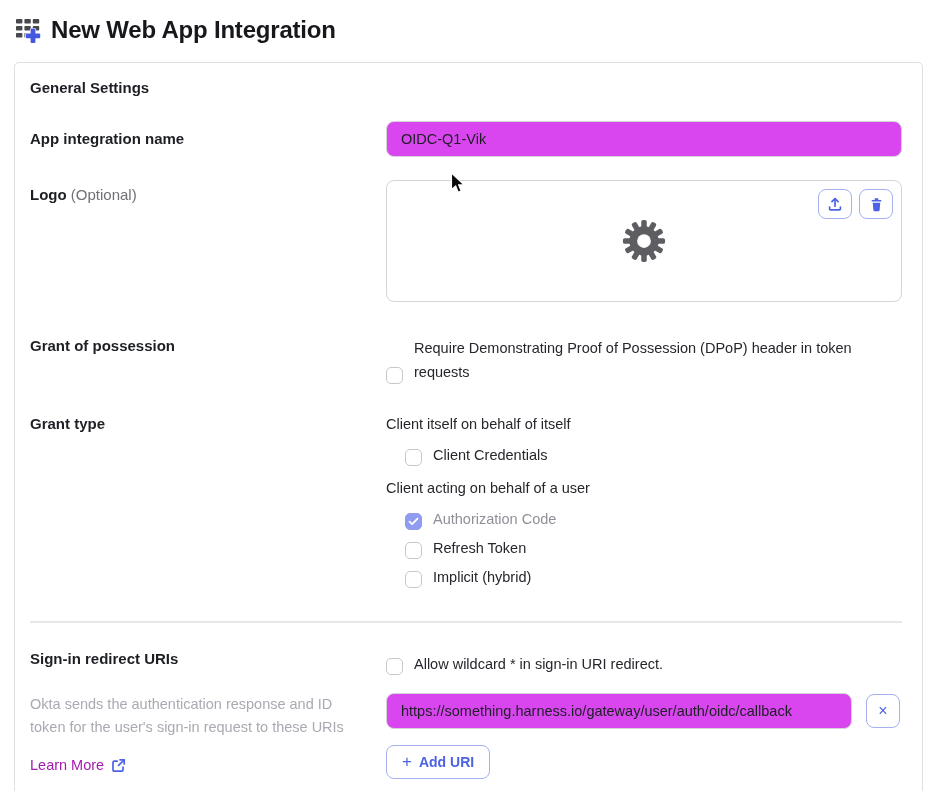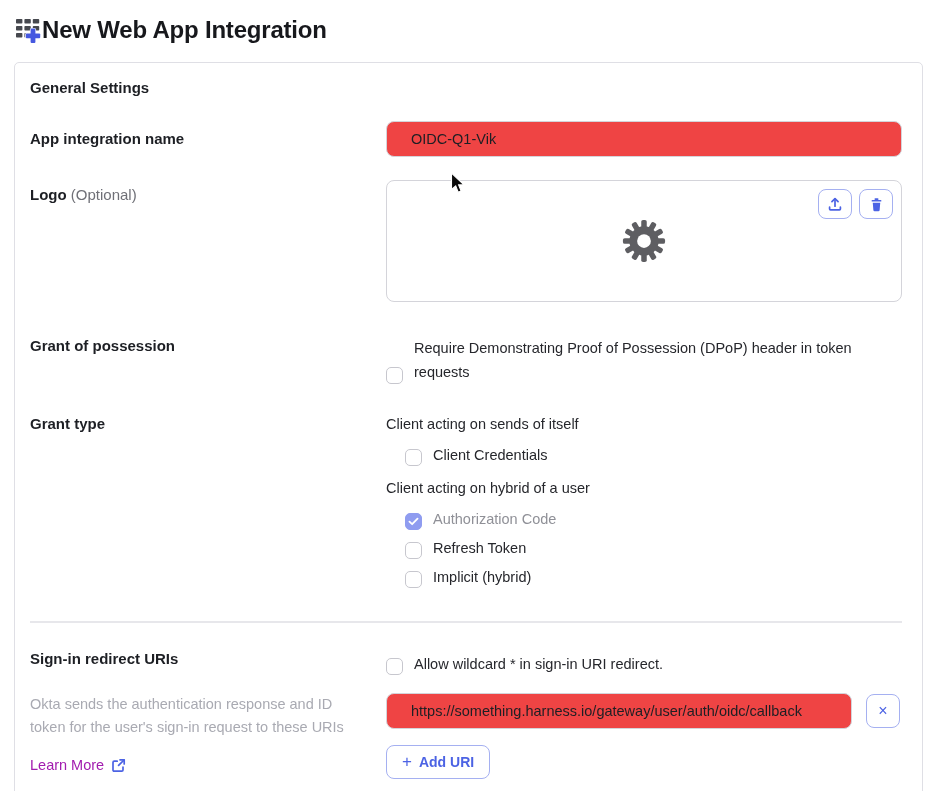--- a/index.html
+++ b/index.html
@@ -6,21 +6,21 @@
   html, body {
     margin: 0; padding: 0;
     width: 937px; height: 791px;
     overflow: hidden;
     background: #ffffff;
     font-family: "Liberation Sans", "DejaVu Sans", sans-serif;
     color: #1d1f24;
   }
   
   .page-header {
-    display: flex; align-items: center; 
+    display: flex; align-items: center; gap: 9px;
     padding: 16px 0 0 14px;
   }
   .page-title {
     font-size: 24px; font-weight: 700; letter-spacing: -0.2px; color: #17181c;
   }
   
   .card {
     margin: 18px 14px 0 14px;
     border: 1px solid #dfdfe5;
     border-radius: 5px;
@@ -43,22 +43,22 @@
   .row-appname .lbl-col { padding-top: 8px; }
   .row-logo { margin-bottom: 34px; }
   .row-logo .lbl-col { padding-top: 5px; }
   .row-proof { margin-bottom: 30px; }
   .row-grant { margin-bottom: 26px; }
   .row-signin { margin-bottom: 29px; }
   
   .text-input {
     height: 36px; width: 516px;
     border: 1px solid #d4d4da; border-radius: 8px;
-    padding: 0 24px; font-size: 14.5px; color: #1d1f24;
-    font-family: inherit; background: #ef4444; outline: none;
+    padding: 0 14px; font-size: 14.5px; color: #1d1f24;
+    font-family: inherit; background: #d946ef; outline: none;
   }
   
   .logo-box {
     position: relative; width: 516px; height: 122px;
     border: 1px solid #d4d4da; border-radius: 8px; background: #fff;
   }
   .logo-actions { position: absolute; top: 8px; right: 8px; display: flex; gap: 7px; }
   .icon-btn {
     width: 34px; height: 30px;
     border: 1.5px solid #a5b0f1; border-radius: 8px;
@@ -227,30 +227,30 @@
         <span class="opt-label wrap-460">Require Demonstrating Proof of Possession (DPoP) header in token requests</span>
       </div>
     </div>
   </div>
 
   <div class="row row-grant">
     <div class="lbl-col">
       <span class="field-label">Grant type</span>
     </div>
     <div class="ctl-col">
-      <div class="group-title">Client acting on sends of itself</div>
+      <div class="group-title">Client itself on behalf of itself</div>
 
       <div class="opt-row grant-opt first-group">
         <span class="checkbox">
           
         </span>
         <span class="opt-label">Client Credentials</span>
       </div>
 
-      <div class="group-title">Client acting on hybrid of a user</div>
+      <div class="group-title">Client acting on behalf of a user</div>
 
       <div class="opt-row grant-opt">
         <span class="checkbox checked">
           <svg class="check" width="11" height="9" viewBox="0 0 12 10">
               <path d="M1.5 5.2 L4.5 8 L10.5 1.8" stroke="#fff" stroke-width="2" fill="none" stroke-linecap="round" stroke-linejoin="round"></path>
             </svg>
         </span>
         <span class="opt-label disabled">Authorization Code</span>
       </div>
 

